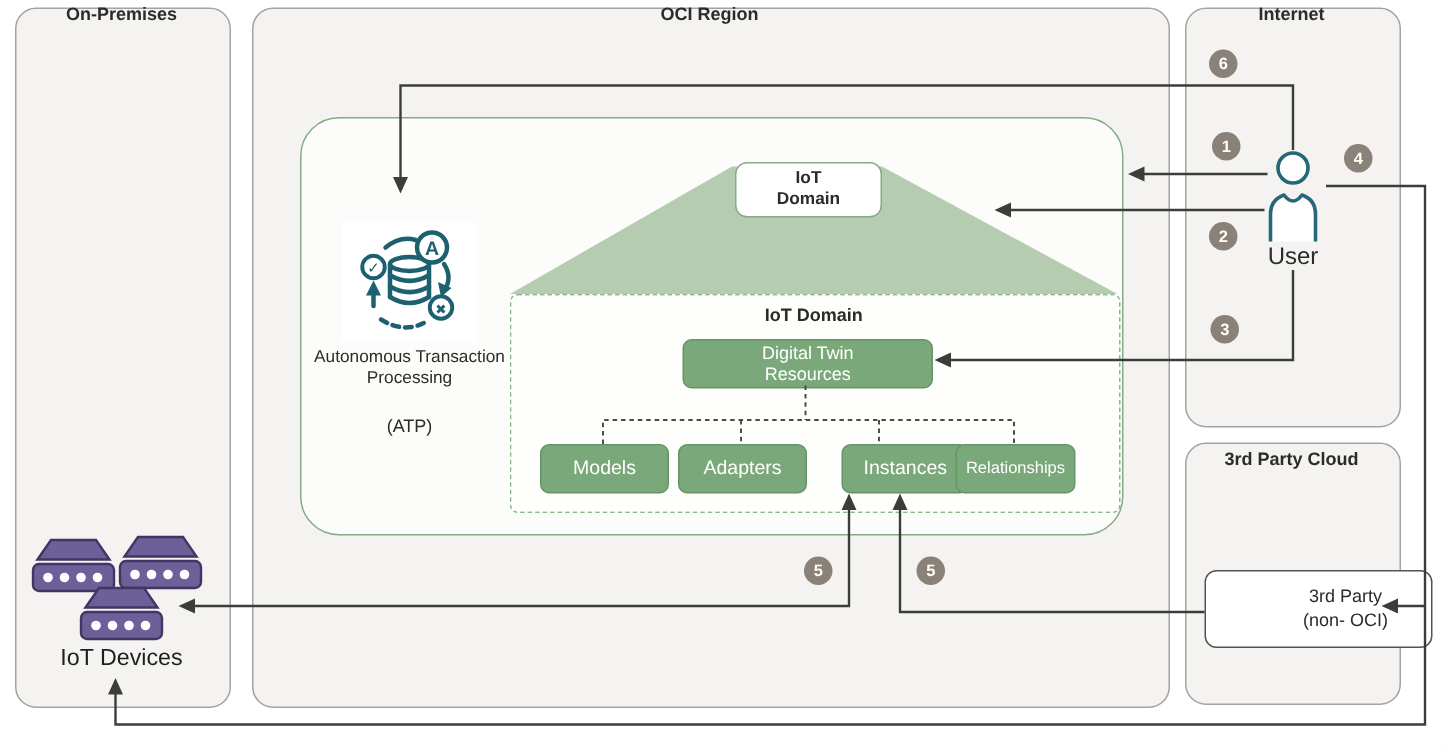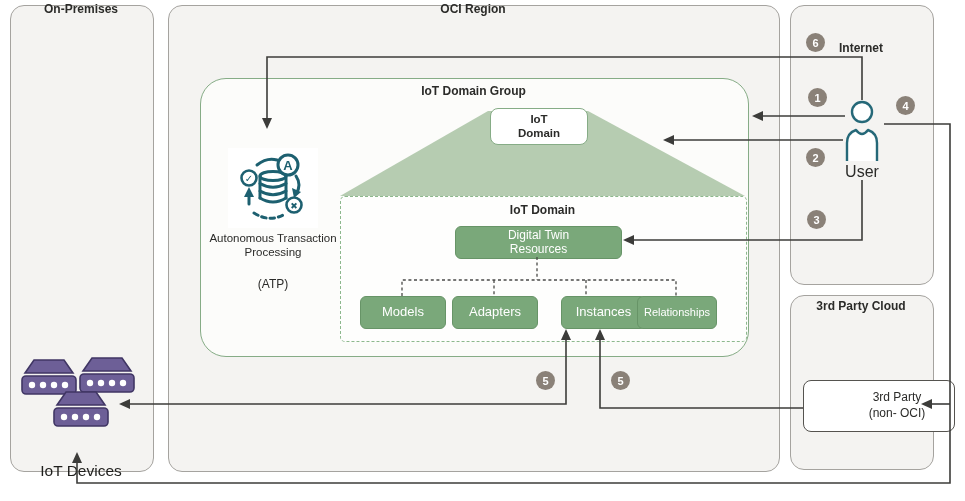--- a/index.html
+++ b/index.html
@@ -49,21 +49,21 @@
   .atp-tile{position:absolute;left:228px;top:148px;width:90px;height:80px;background:#fff;
             display:flex;align-items:center;justify-content:center;z-index:4;}
   .atp-label{position:absolute;left:208px;top:231px;width:130px;text-align:center;
              font-size:11.5px;line-height:1.24;z-index:4;}
   .atp-abbr{position:absolute;left:208px;top:277px;width:130px;text-align:center;
             font-size:12px;z-index:4;}
 
   .device{position:absolute;z-index:4;}
   #dev1{left:20px;top:358px;} #dev2{left:78px;top:356px;} #dev3{left:52px;top:390px;}
   .devices-label{position:absolute;left:10px;top:430px;width:142px;text-align:center;
-                 font-size:15.5px;z-index:4;color:#1f1f1d;margin-top:32px;}
+                 font-size:15.5px;z-index:4;color:#1f1f1d;}
 
   .user-svg{position:absolute;left:840px;top:99px;z-index:4;}
   .user-label{position:absolute;left:834px;top:163px;width:56px;text-align:center;
               font-size:16px;z-index:4;}
 
   .tp-node{position:absolute;left:803px;top:380px;width:114px;height:50px;background:#fff;
            border:1.5px solid #55534f;border-radius:8px;z-index:4;
            display:flex;flex-direction:column;align-items:center;justify-content:center;
            font-size:12px;line-height:1.3;padding-left:36px;}
 
@@ -81,25 +81,24 @@
 
 <div class="stage">
 
   <div class="panel" id="p-onprem"></div>
   <div class="panel" id="p-oci"></div>
   <div class="panel" id="p-internet"></div>
   <div class="panel" id="p-3pc"></div>
 
   <div class="panel-title" style="left:10px;width:142px;">On-Premises</div>
   <div class="panel-title" style="left:168px;width:610px;">OCI Region</div>
-  <div class="panel-title" style="left:790px;width:142px;margin-top:39px;">Internet</div>
+  <div class="panel-title" style="left:790px;width:142px;">Internet</div>
   <div class="panel-title" style="left:790px;top:299px;width:142px;">3rd Party Cloud</div>
 
   <div class="group"></div>
-  <div class="group-title">IoT Domain Group</div>
 
   <svg class="shape-layer" width="965" height="501">
     <polygon points="488,111 588,111 745,196 340,196" fill="#b6ccb1"></polygon>
   </svg>
 
   <div class="domain-box">
     <span>IoT Domain</span>
   </div>
 
   <div class="dashed-box"></div>

